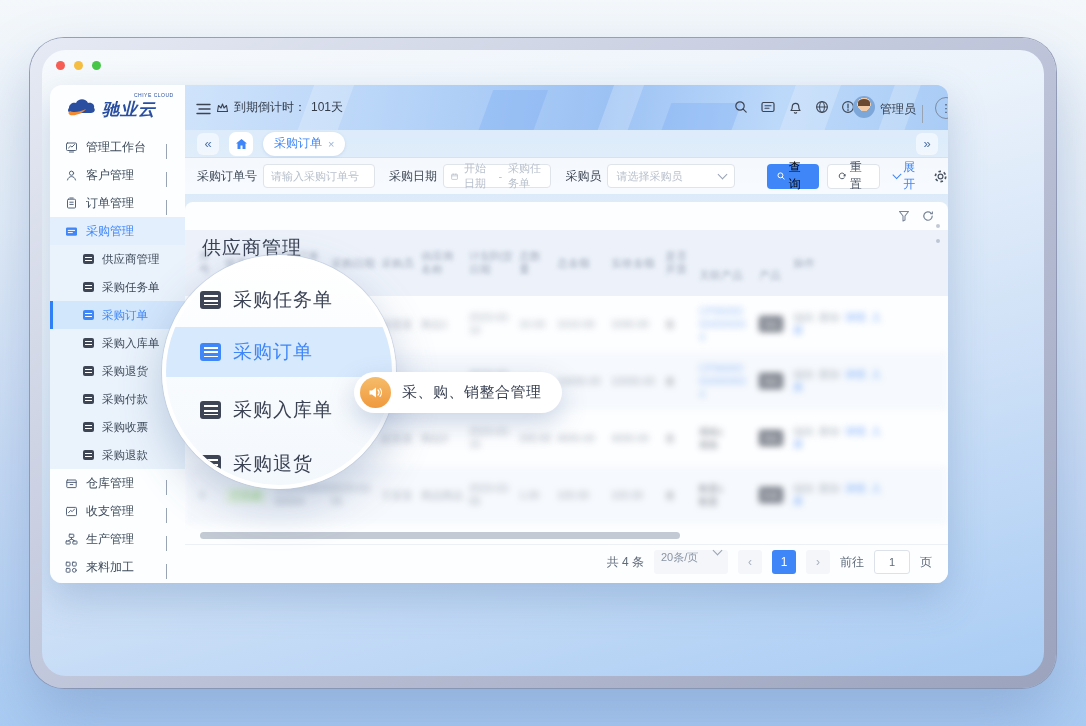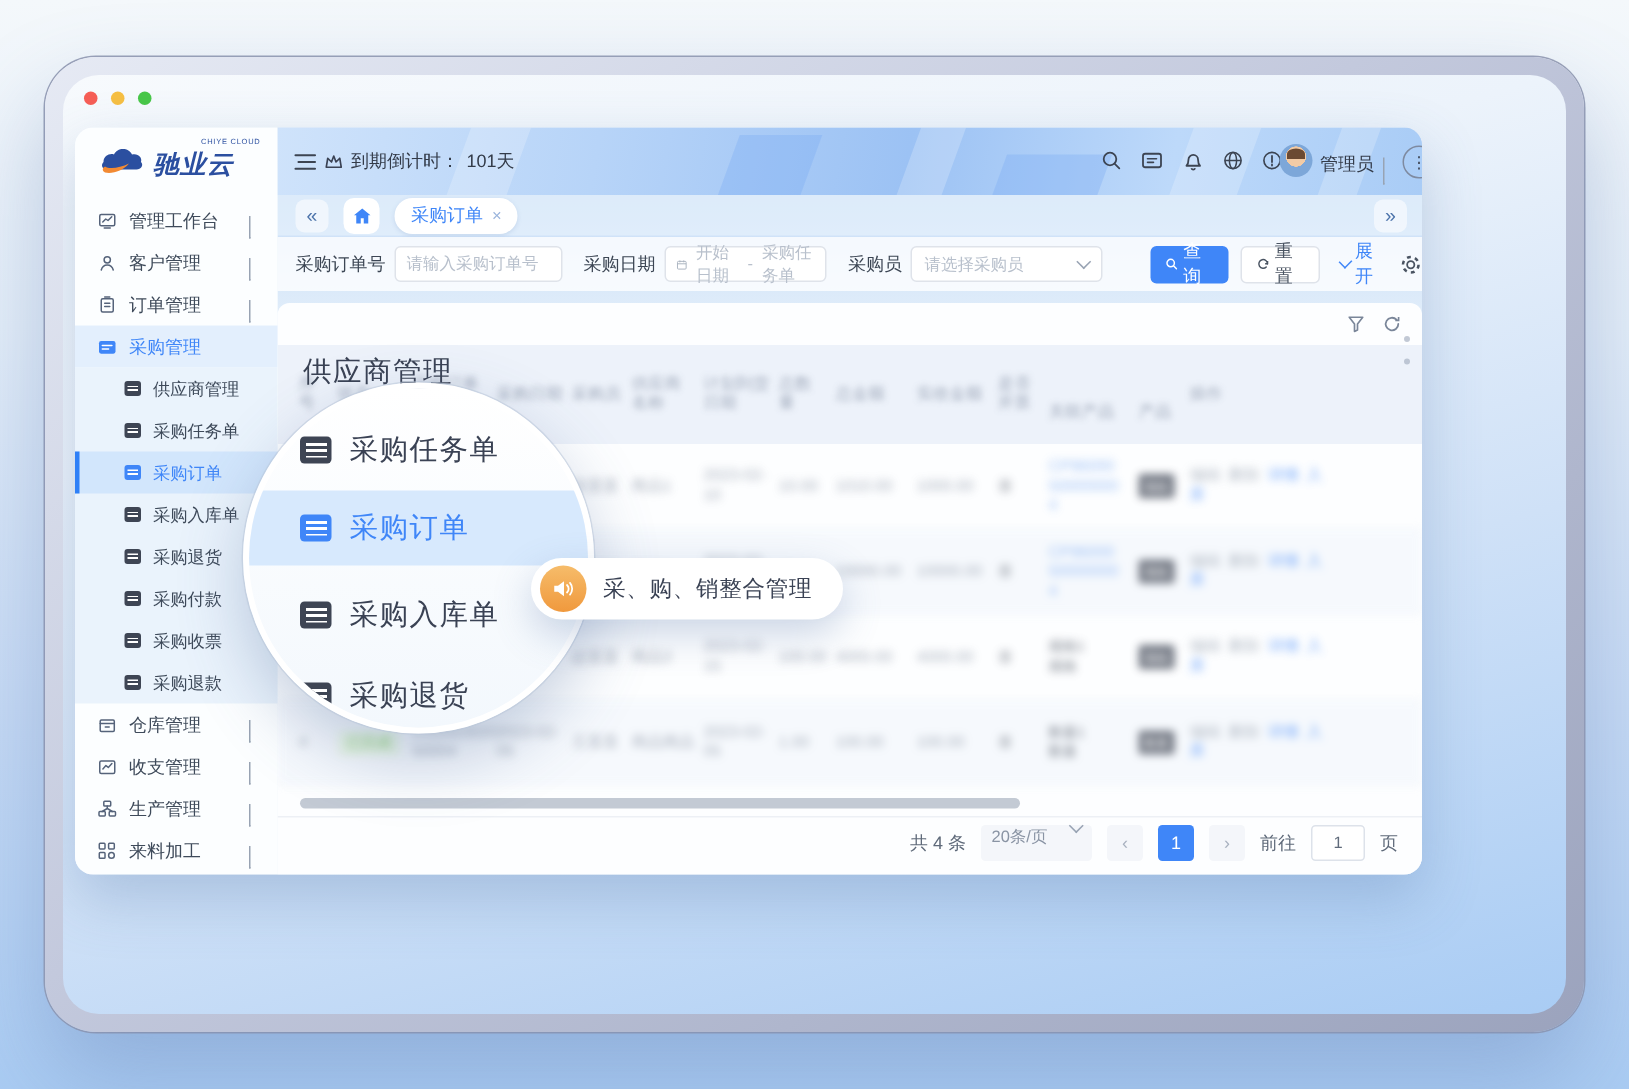--- a/index.html
+++ b/index.html
@@ -72,21 +72,21 @@
     display:flex;align-items:center;font-size:12px;color:#3c4654;}
   .flabel{flex:0 0 auto;}
   .fin{height:24px;box-sizing:border-box;border:1px solid #dfe3ea;border-radius:4px;background:#fff;
     font-size:11px;color:#5a6472;padding:0 7px;outline:none;font-family:inherit;}
   .fin::placeholder{color:#b8c0cc;}
   .datebox{height:24px;box-sizing:border-box;border:1px solid #dfe3ea;border-radius:4px;background:#fff;
     display:flex;align-items:center;gap:6px;padding:0 7px;font-size:11px;color:#b8c0cc;}
   .selbox{height:24px;box-sizing:border-box;border:1px solid #dfe3ea;border-radius:4px;background:#fff;
     display:flex;align-items:center;justify-content:space-between;padding:0 8px;font-size:11px;color:#b8c0cc;cursor:pointer;}
   .btn{height:25px;border-radius:4px;display:flex;align-items:center;gap:4px;padding:0 10px;font-size:12px;cursor:pointer;box-sizing:border-box;}
-  .btn-primary{background:#3f86f8;color:#ffffff;}
+  .btn-primary{background:#3f86f8;color:#000000;}
   .btn-plain{background:#fff;border:1px solid #dfe3ea;color:#4a5462;}
   .expand{display:flex;align-items:center;gap:3px;color:#3f86f8;font-size:12px;cursor:pointer;}
   
   .tcard{position:absolute;left:0;top:117px;width:763px;height:381px;background:#fdfeff;border-radius:8px 8px 0 0;}
   .ttools{position:absolute;right:14px;top:8px;display:flex;gap:12px;color:#7a8699;}
   .ttools span{cursor:pointer;display:flex;}
   .thead{position:absolute;left:0;top:28px;width:763px;height:66px;background:#edf2fa;display:flex;padding-left:14px;box-sizing:border-box;}
   .th{display:flex;align-items:center;font-size:11px;color:#8e99ac;line-height:13px;
     filter:blur(2.2px);opacity:.8;box-sizing:border-box;padding-right:6px;}
   .th.low{align-items:flex-end;padding-bottom:14px;}

